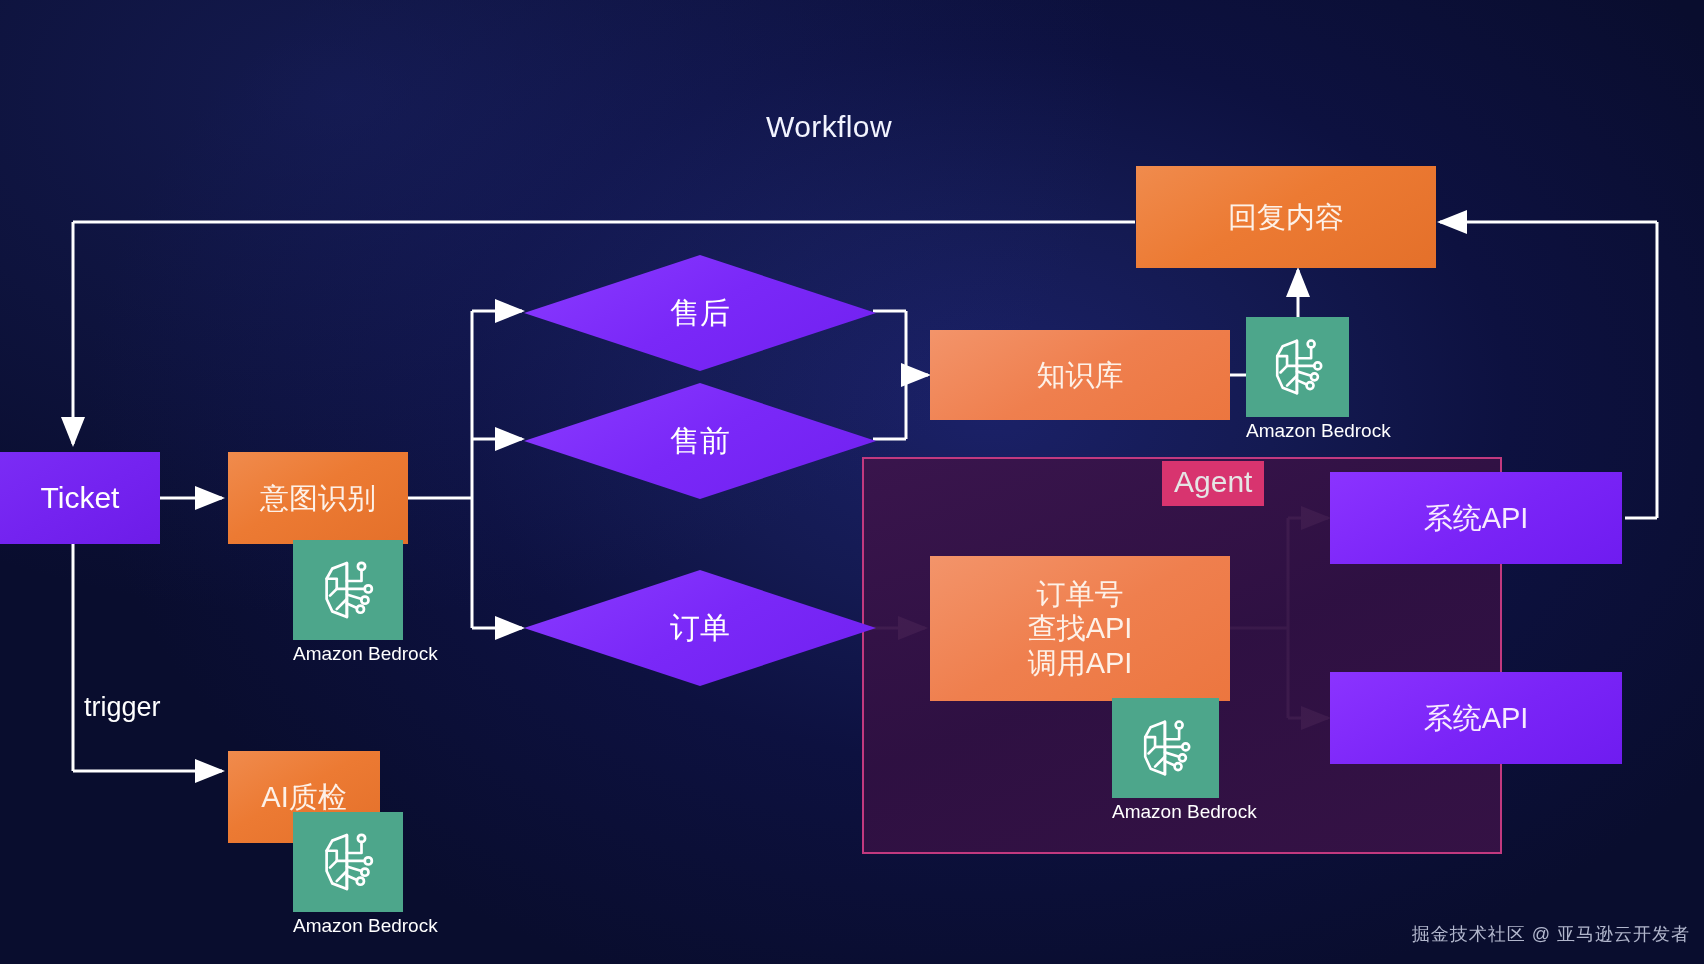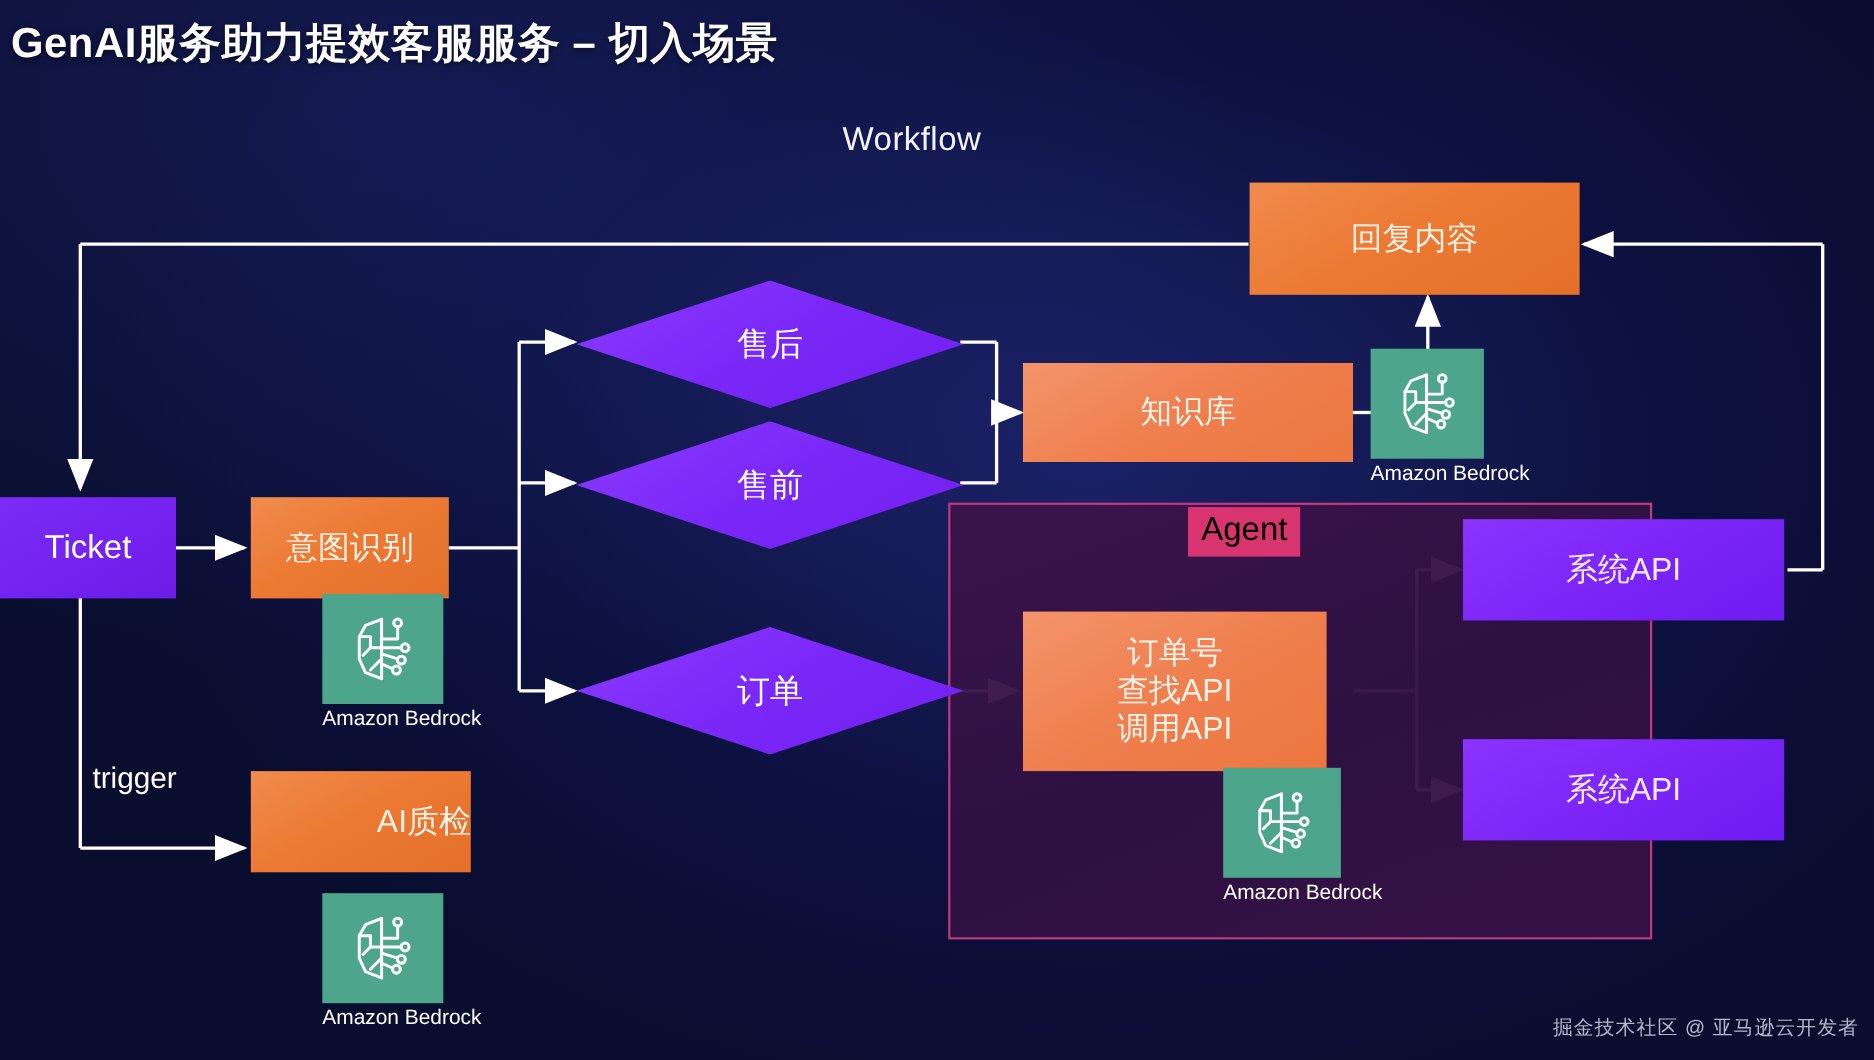--- a/index.html
+++ b/index.html
@@ -84,24 +84,24 @@
 
   
   .agent-box {
     position: absolute;
     left: 862px; top: 457px; width: 640px; height: 397px;
     background: linear-gradient(160deg, rgba(60,20,75,.93) 0%, rgba(48,16,66,.95) 50%, rgba(56,18,70,.93) 100%);
     border: 2px solid #c2397f;
     z-index: 8;
   }
   .agent-tag {
-    position: absolute; left: 1080px; top: 461px;
+    position: absolute; left: 1162px; top: 461px;
     padding: 4px 12px 7px 12px;
     background: #d8346f;
-    color: #000000; font-size: 30px;
+    color: #e5e5e5; font-size: 30px;
     z-index: 14;
   }
 
   
   .bedrock { position: absolute; z-index: 16; }
   .bedrock .chip {
     background: #4da68b;
     display: flex; align-items: center; justify-content: center;
   }
   .bedrock .cap {
@@ -113,21 +113,20 @@
     position: absolute; right: 14px; bottom: 18px;
     font-size: 18px; color: #cfd4e8; opacity: .85;
     letter-spacing: 1px; z-index: 25;
   }
 </style>
 </head>
 <body>
 
 <div id="stage">
 
-  <div class="title">GenAI服务助力提效客服服务 – 切入场景</div>
 
   <div class="wf-label">Workflow</div>
   <div class="trigger-label">trigger</div>
 
   <div class="agent-box"></div>
 
   <svg class="wires" viewBox="0 0 1704 964">
     <defs>
       <marker id="ah" markerWidth="11" markerHeight="11" refX="9" refY="4" orient="auto">
         <path d="M0,0 L10,4 L0,8 z" fill="#ffffff"></path>
@@ -200,21 +199,21 @@
           <path d="M31,36 L44,40"></path>
           <circle cx="47" cy="41" r="3.2"></circle>
           <path d="M31,44 L40,48"></path>
           <circle cx="43" cy="49" r="3.2"></circle>
         </g>
       </svg>
     </div>
     <div class="cap">Amazon Bedrock</div>
   </div>
 
-  <div class="node orange" style="left:228px; top:701px; width:200px; height:92px;justify-content:flex-end;">
+  <div class="node orange" style="left:228px; top:751px; width:152px; height:92px;">
     <span>AI质检</span>
   </div>
 
   <div class="bedrock" style="left:293px; top:812px;">
     <div class="chip" style="width:110px;height:100px;">
       <svg width="72" height="72" viewBox="0 0 64 64">
         <g fill="none" stroke="#ffffff" stroke-width="2.4" stroke-linejoin="round" stroke-linecap="round">
           <path d="M31,8 L18,13 L13,22 L13,40 L18,51 L31,56 Z"></path>
           <path d="M31,8 L31,56"></path>
           <path d="M13,22 L22,22 L22,31 L31,31"></path>
@@ -270,21 +269,21 @@
     </div>
     <div class="cap">Amazon Bedrock</div>
   </div>
 
   <div class="node orange" style="left:1136px; top:166px; width:300px; height:102px;">
     <span>回复内容</span>
   </div>
 
   <div class="agent-tag">Agent</div>
 
-  <div class="node orange-soft" style="left:930px; top:556px; width:276px; height:145px; flex-direction:column;">
+  <div class="node orange-soft" style="left:930px; top:556px; width:300px; height:145px; flex-direction:column;">
     <span>订单号</span>
     <span>查找API</span>
     <span>调用API</span>
   </div>
 
   <div class="bedrock" style="left:1112px; top:698px;">
     <div class="chip" style="width:107px;height:100px;">
       <svg width="70" height="70" viewBox="0 0 64 64">
         <g fill="none" stroke="#ffffff" stroke-width="2.4" stroke-linejoin="round" stroke-linecap="round">
           <path d="M31,8 L18,13 L13,22 L13,40 L18,51 L31,56 Z"></path>

